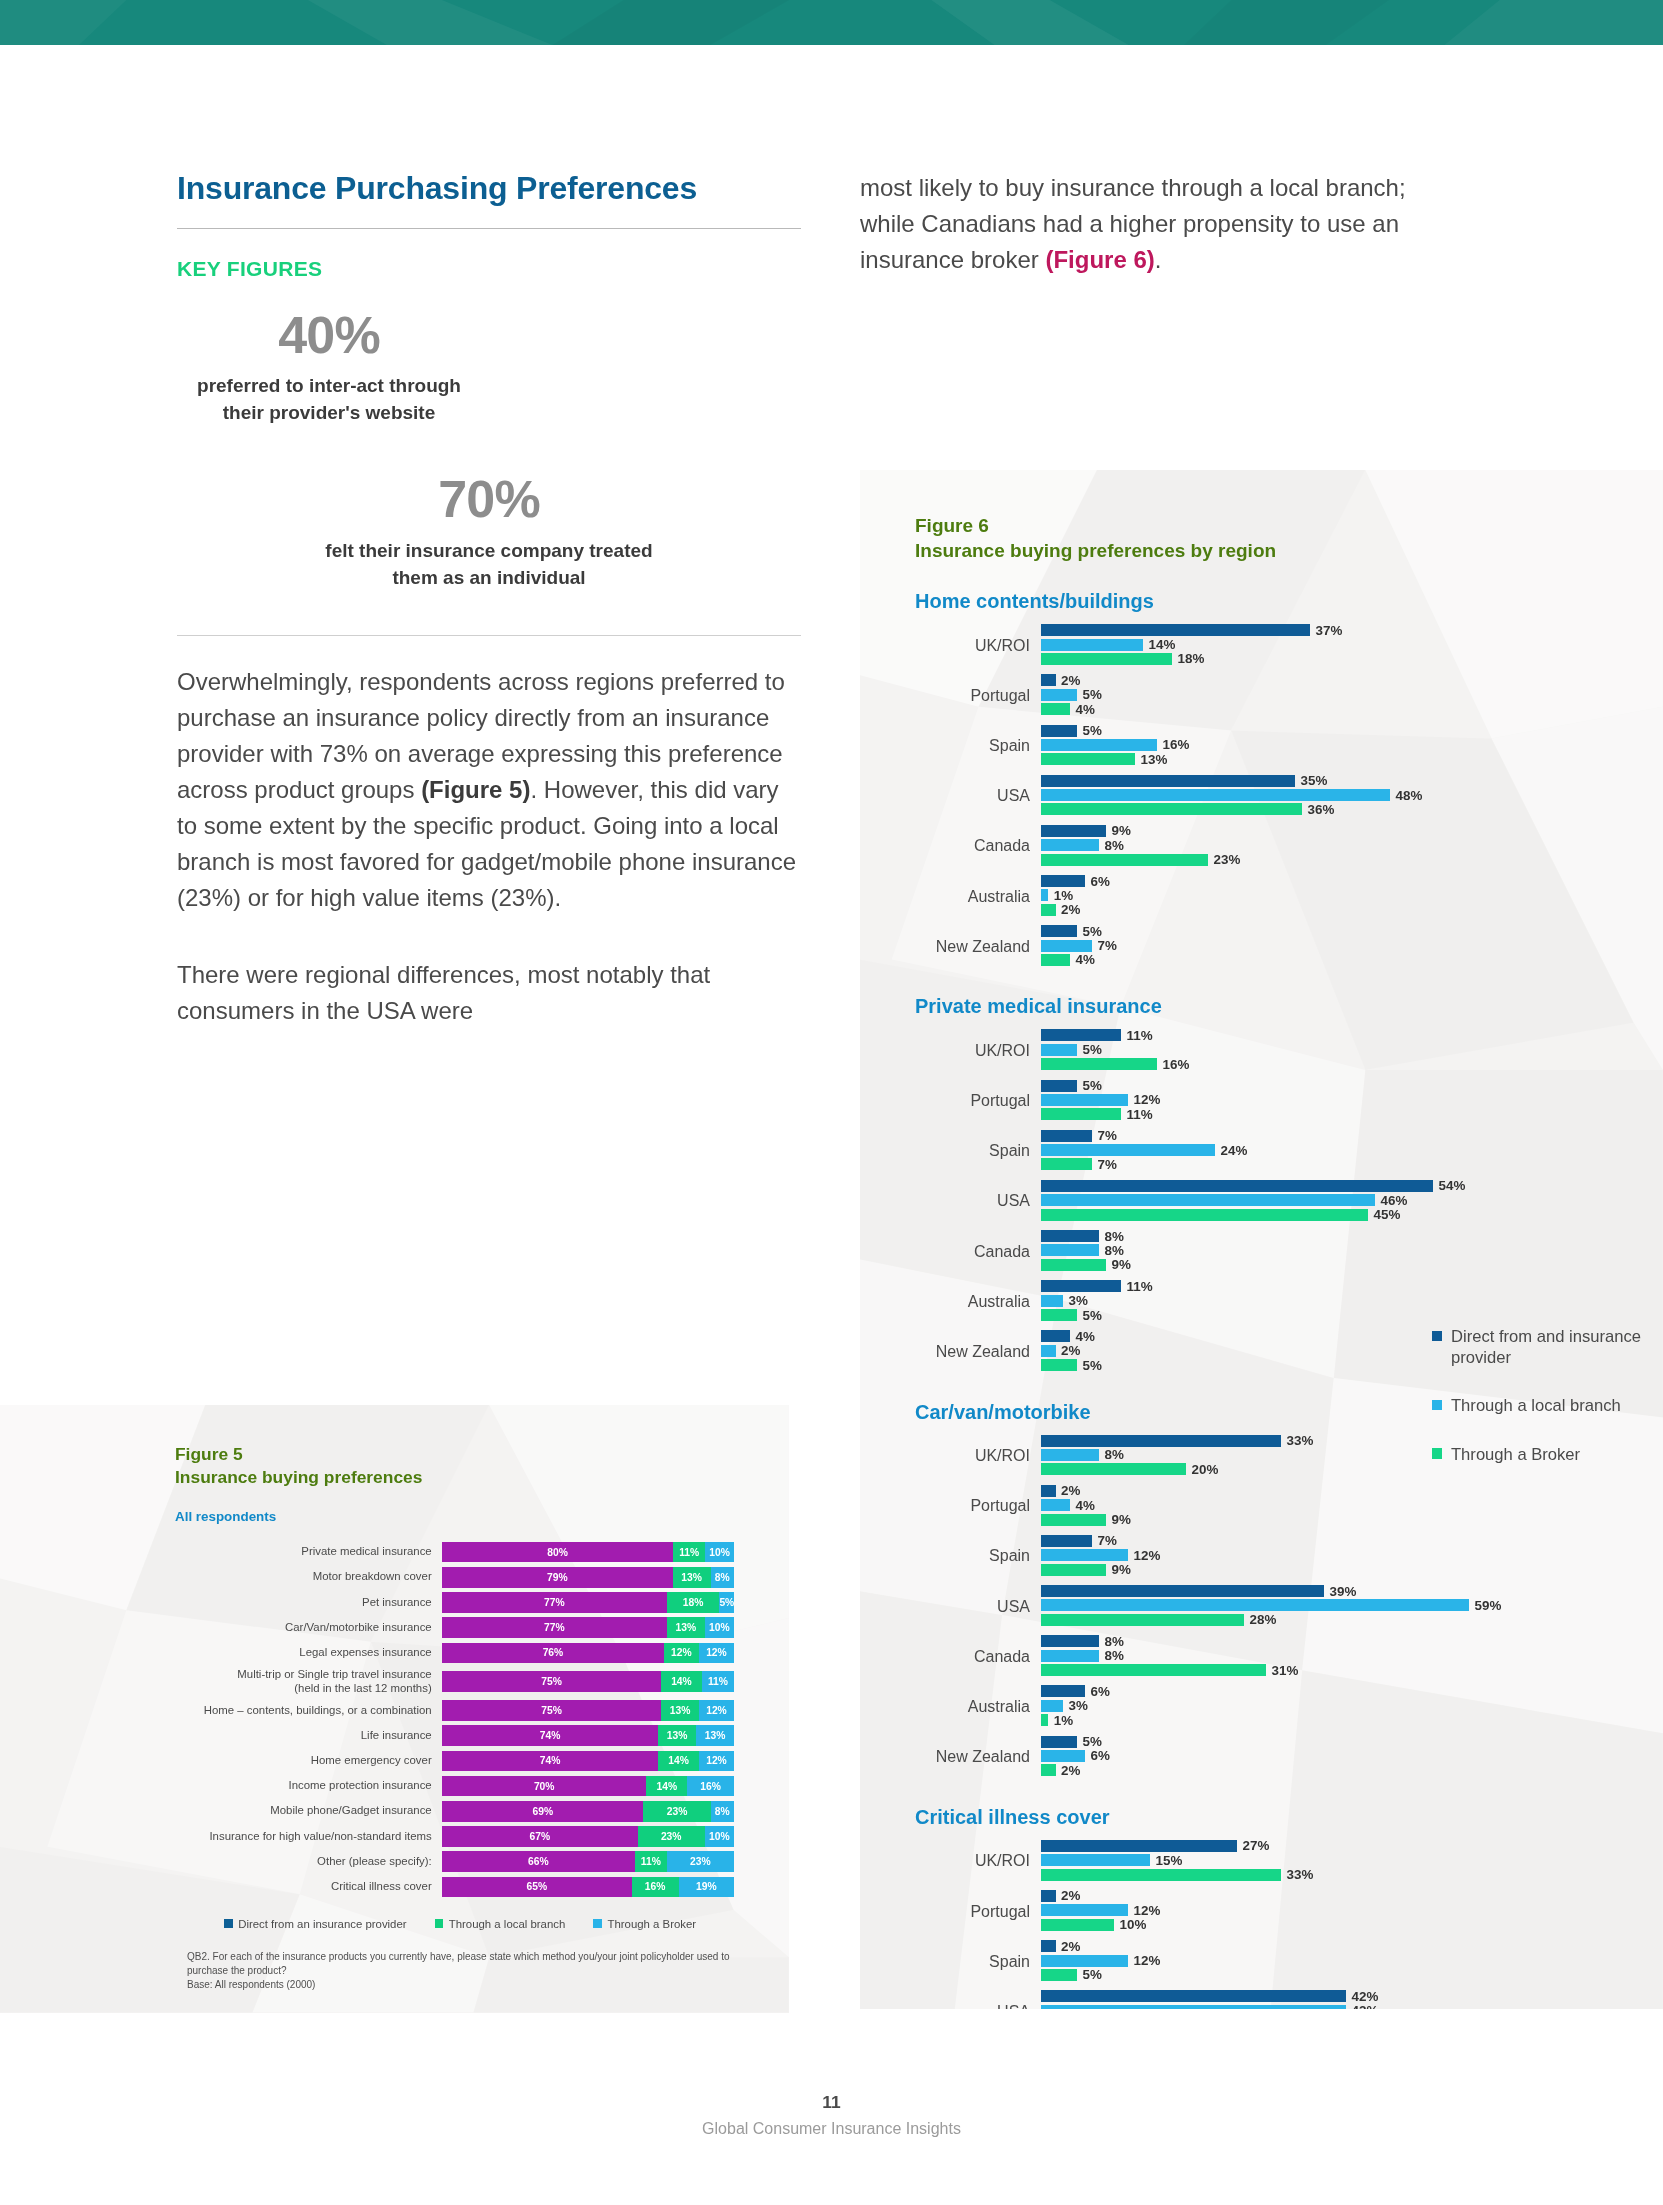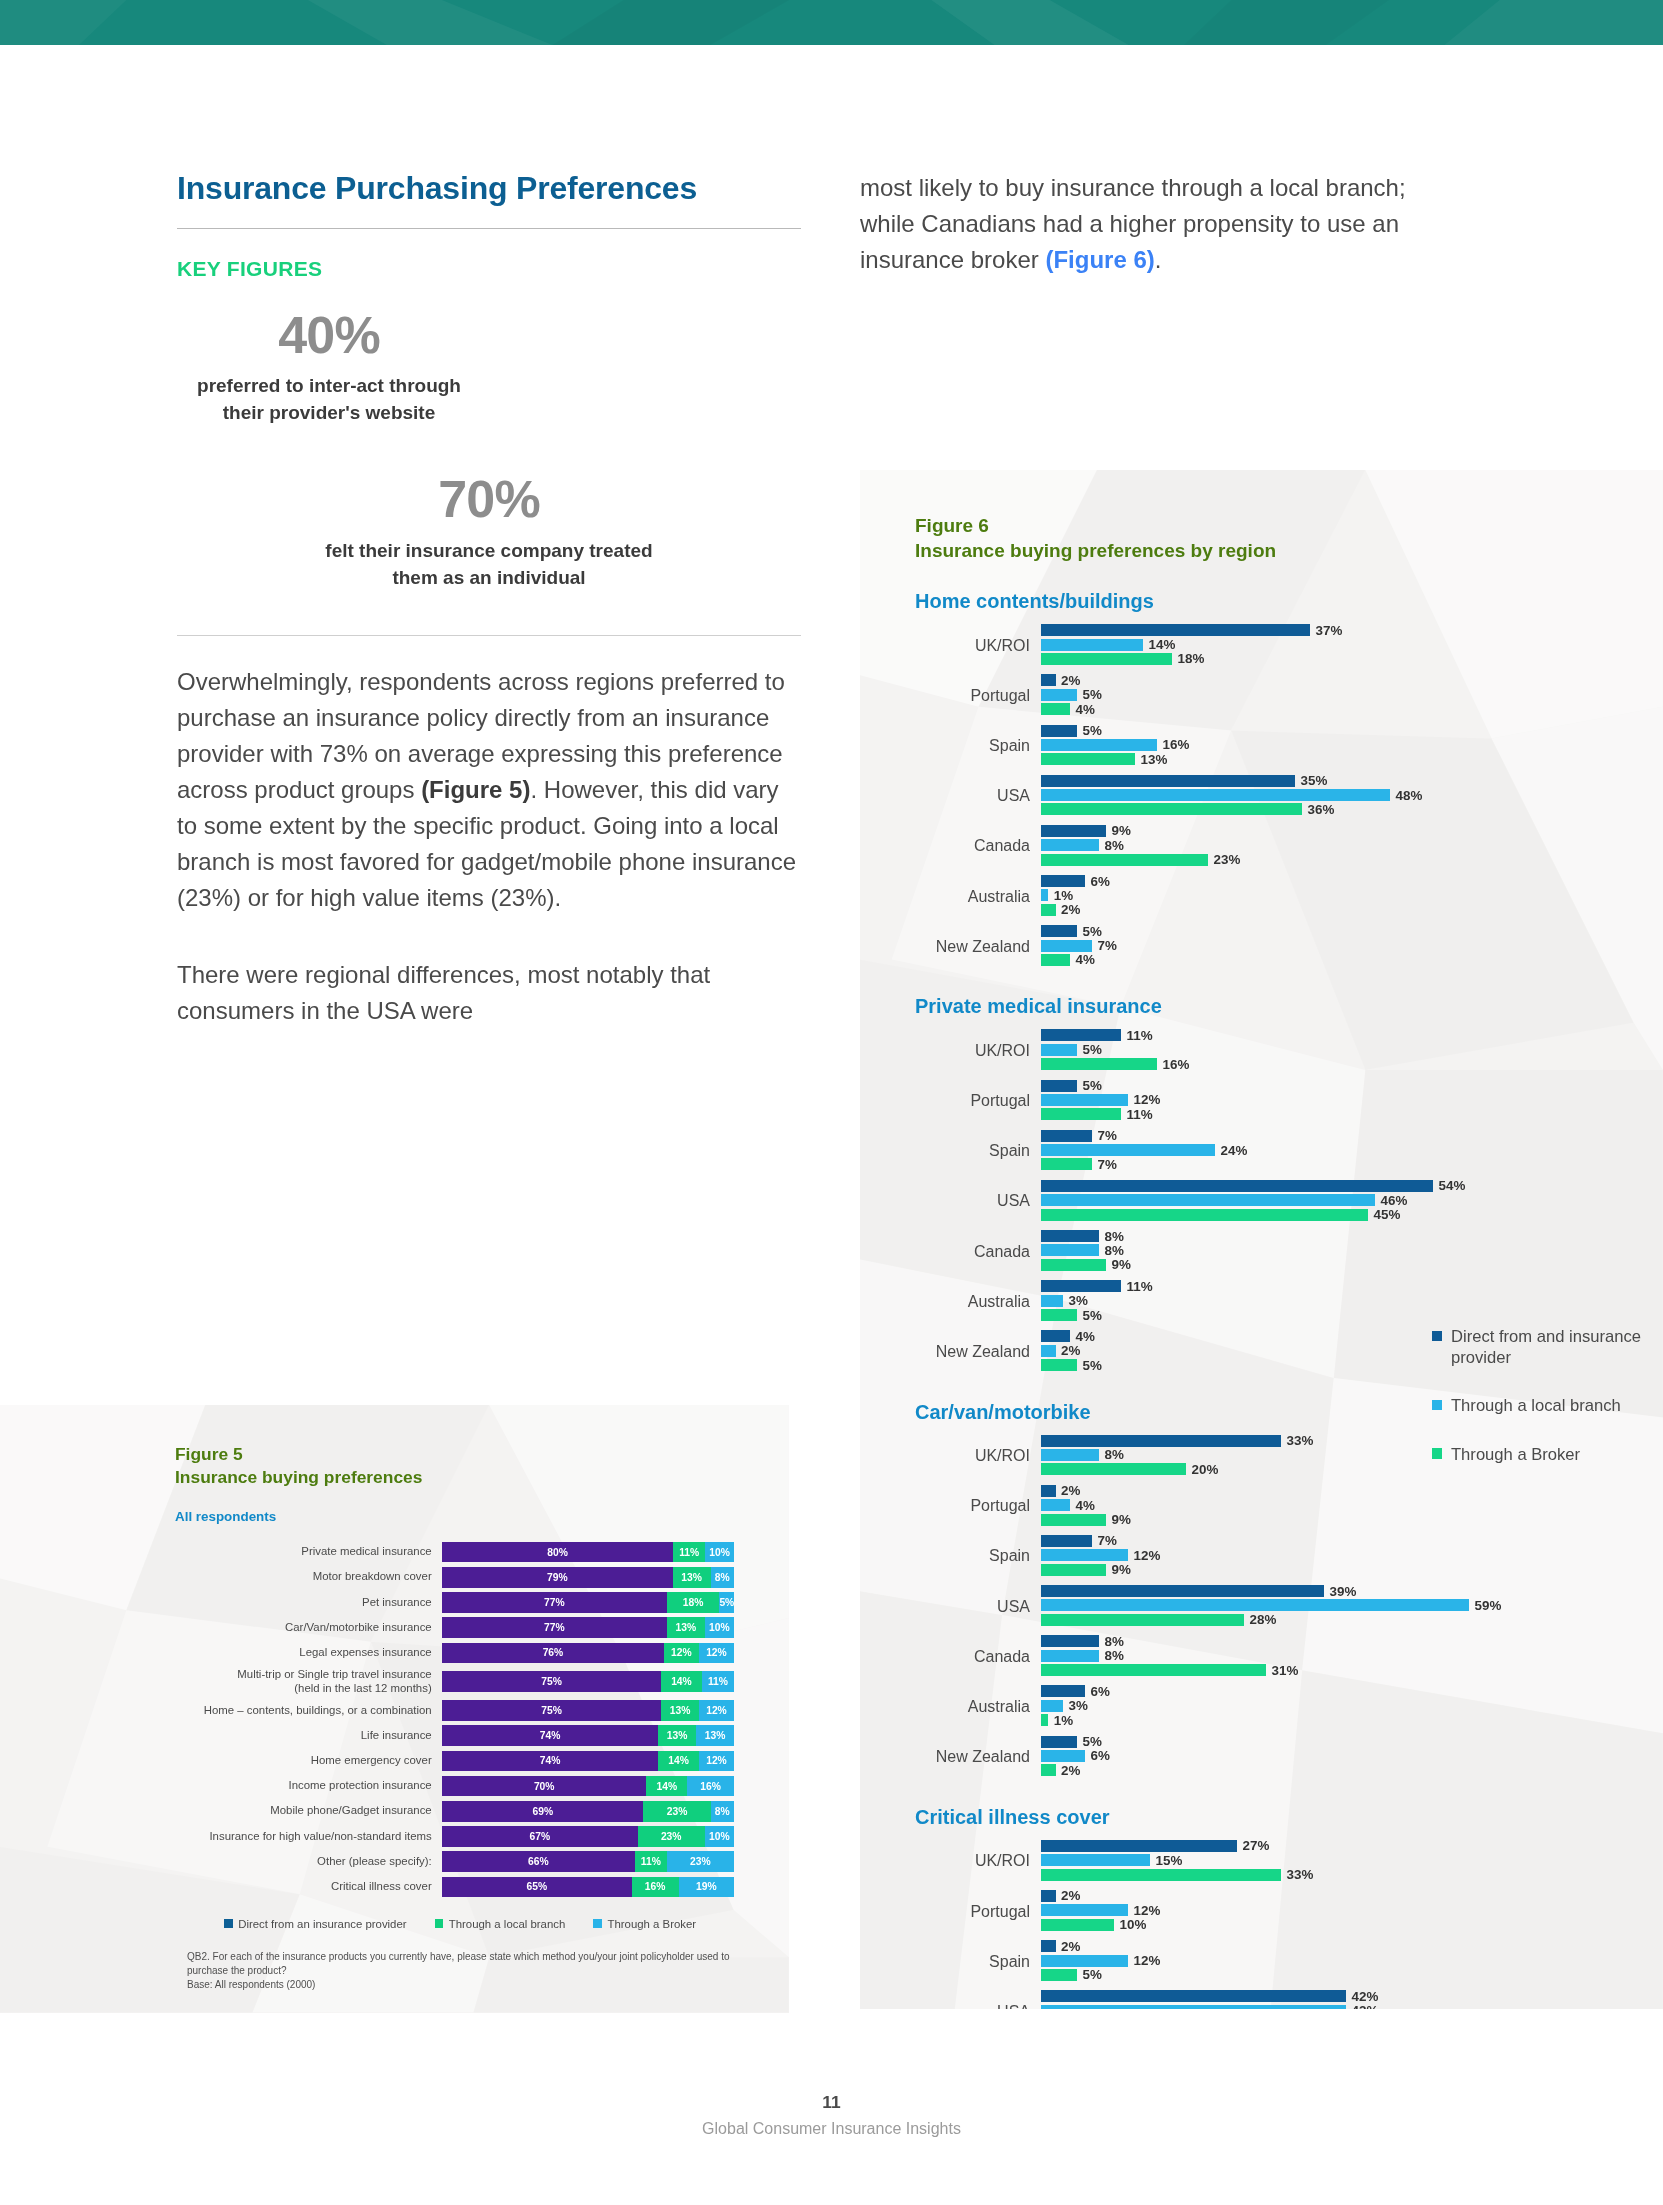--- a/index.html
+++ b/index.html
@@ -44,21 +44,21 @@
   .body-par {
     margin-top: 28px; color: #4a4a4a; font-size: 24px; line-height: 1.50;
     font-weight: 300;
   }
   .body-par b { font-weight: bold; color: #3b3b3b; }
   
   #right-col-text {
     position: absolute; left: 860px; top: 170px; width: 584px;
     color: #4a4a4a; font-size: 24px; line-height: 1.50; font-weight: 300;
   }
-  #right-col-text b { font-weight: bold; color: #3b82f6; }
+  #right-col-text b { font-weight: bold; color: #be185d; }
 
   
   .fig-panel { position: absolute; background: #f4f3f2; overflow: hidden; }
   .facet-bg { position: absolute; inset: 0; }
   .fig-inner { position: relative; z-index: 2; }
   .fig-kicker { color: #4d7c0f; font-weight: bold; }
   .fig-note { color: #4f4f4f; line-height: 1.38; }
 
   
   #fig6 { left: 860px; top: 470px; width: 803px; height: 1539px; }
@@ -93,21 +93,21 @@
   #fig5 .allresp { margin-top: 20.5px; font-size: 13.4px; color: #1189c8; font-weight: bold; }
   .g5 { margin-top: 17.4px; }
   .g5row { display: flex; align-items: center; margin-bottom: 4.7px; }
   .g5lab {
     width: 267px; flex: 0 0 267px; text-align: right; padding-right: 10.3px;
     font-size: 11.4px; color: #4a4a4a; line-height: 1.22;
   }
   .g5bar { display: flex; height: 20.5px; flex: 0 0 292px; }
   .g5seg { display: flex; align-items: center; justify-content: center;
            color: #fff; font-size: 10.3px; font-weight: bold; }
-  .s-dark { background: #4c1d95; }
+  .s-dark { background: #a21caf; }
   .s-green { background: #10cf7e; }
   .s-lblue { background: #29b3e8; }
   #fig5-legend { display: flex; margin-top: 20.5px; margin-left: 49px; font-size: 11.4px; color: #4a4a4a; }
   #fig5-legend .li { display: flex; align-items: center; margin-right: 28px; }
   #fig5-legend .sw { width: 8.7px; height: 8.7px; margin-right: 5.5px; }
   #fig5-note { margin-top: 20.5px; margin-left: 12px; font-size: 10px; line-height: 1.42; width: 568px; }
 
   
   #footer { position: absolute; left: 0; top: 2092px; width: 1663px; text-align: center; }
   #page-num { font-size: 17.4px; color: #4a4a4a; font-weight: bold; }

